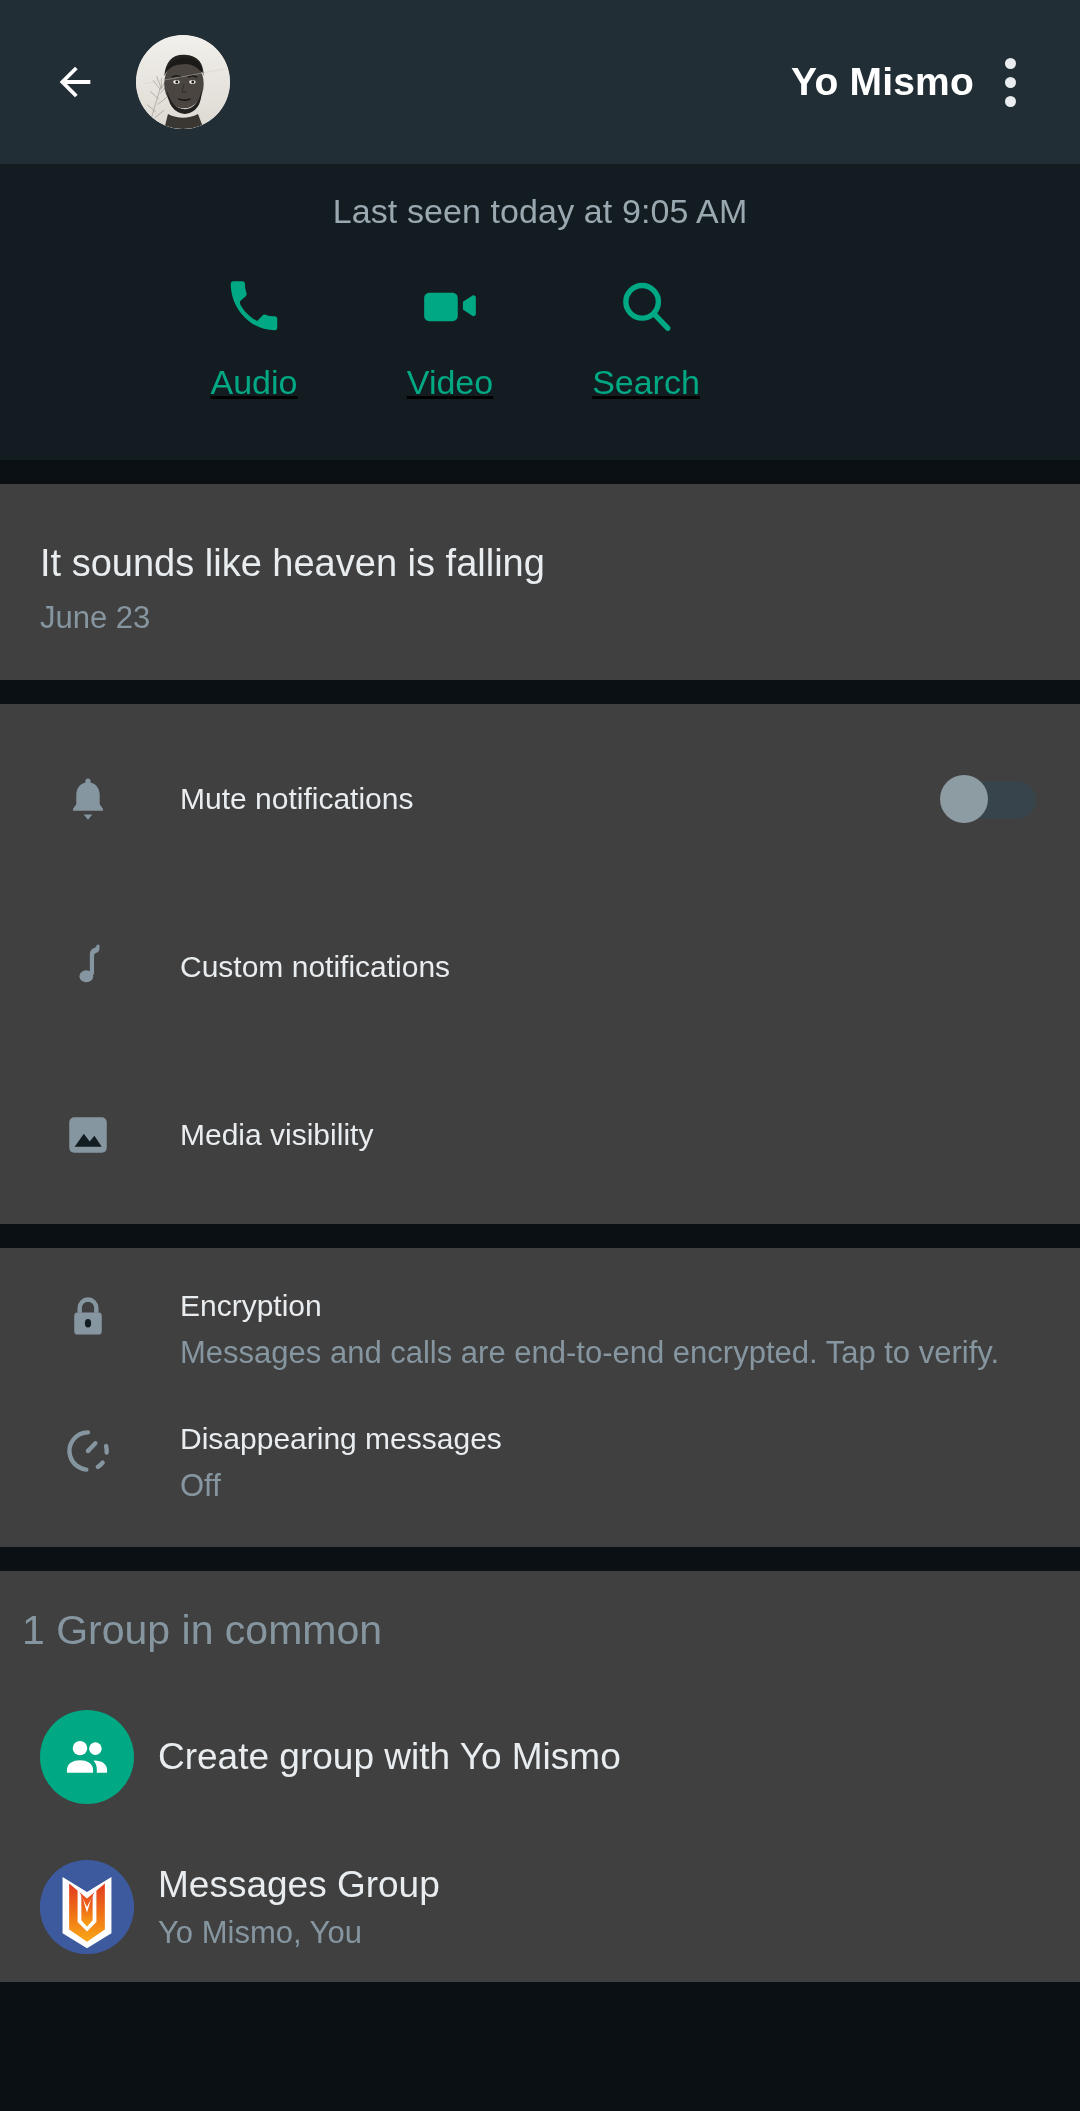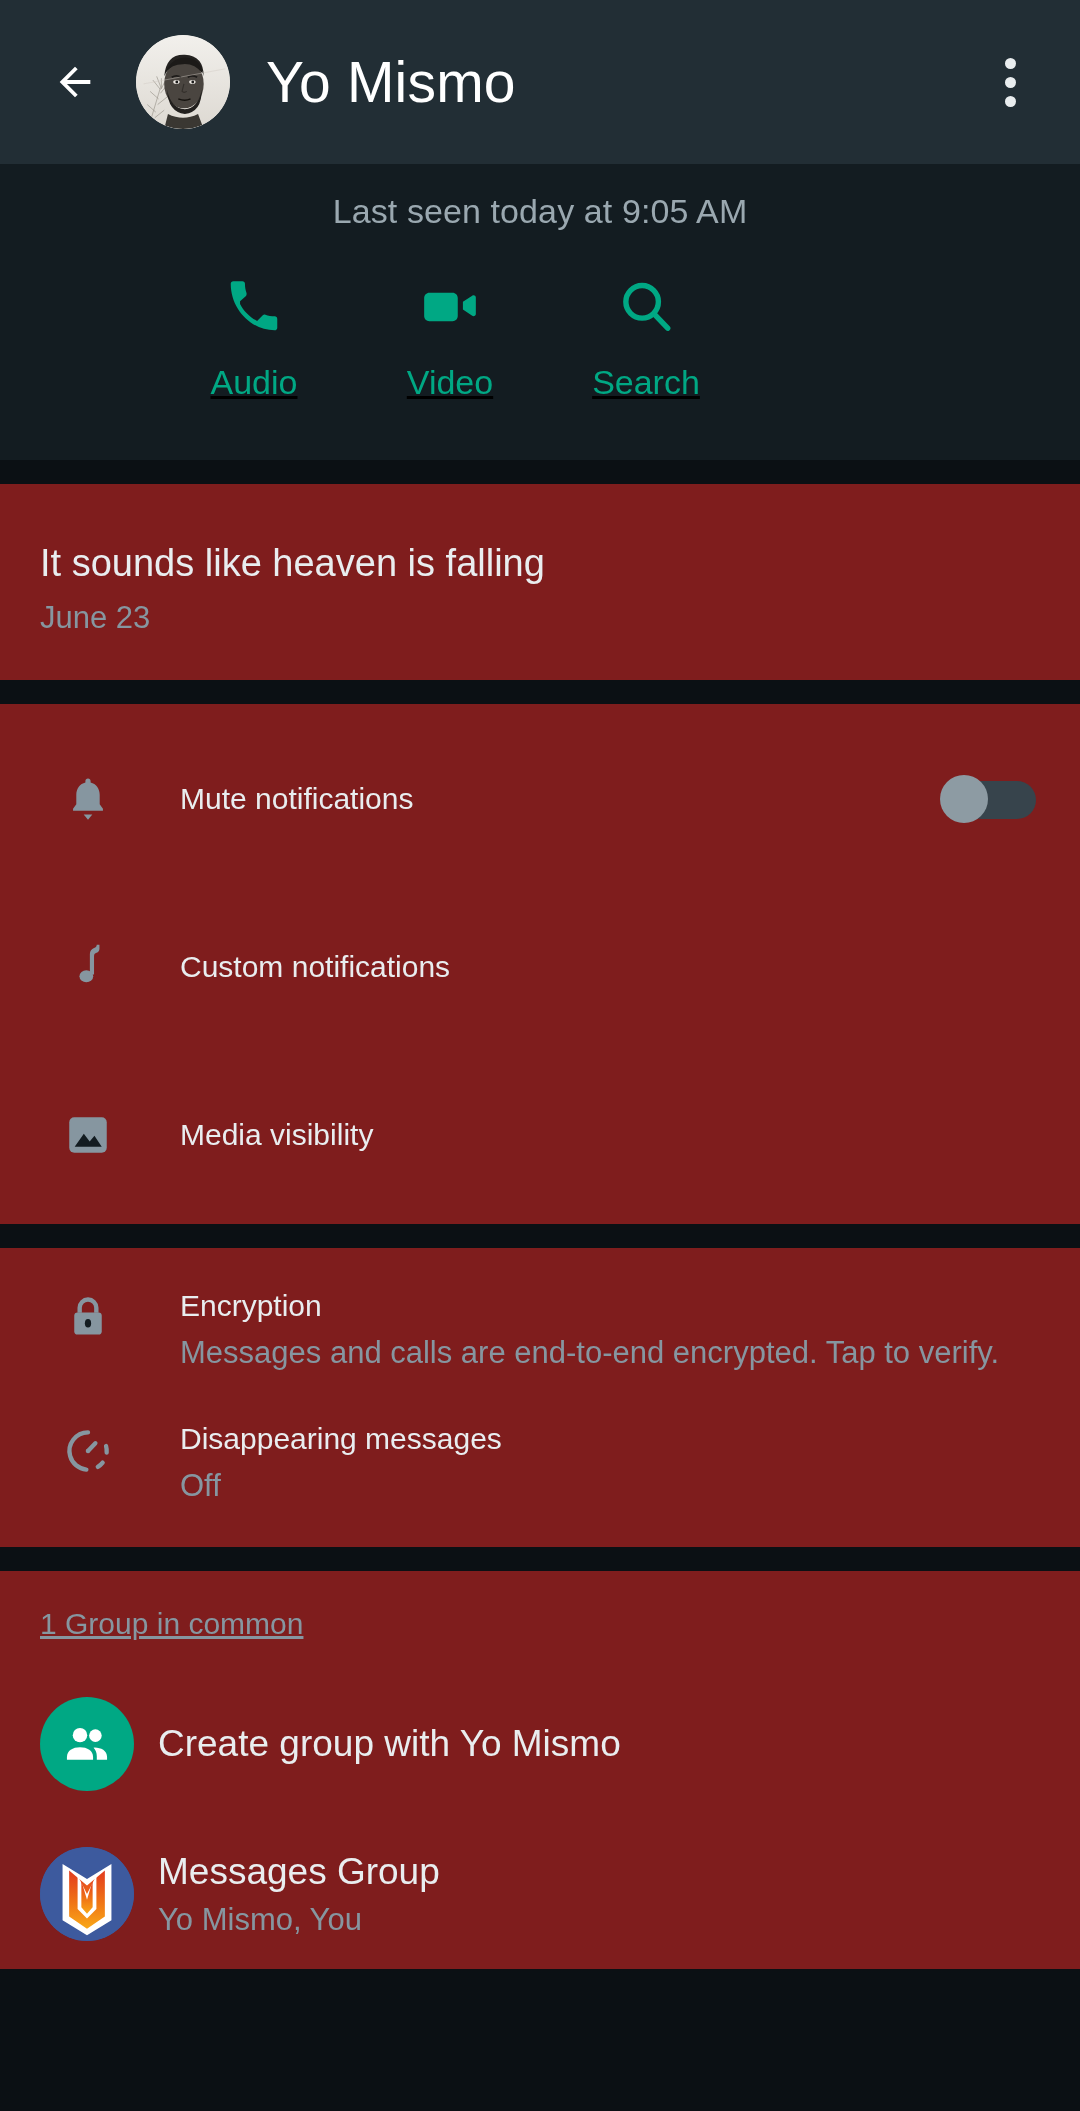--- a/index.html
+++ b/index.html
@@ -17,22 +17,22 @@
     display:flex; align-items:center; padding:0 34px 0 38px;
   }
   .back-btn { width:74px; height:74px; display:flex; align-items:center; justify-content:center; flex:0 0 auto; }
   .back-btn svg { width:46px; height:46px; }
   .avatar {
     width:94px; height:94px; border-radius:50%; margin-left:24px; flex:0 0 auto;
     overflow:hidden; position:relative; background:#e9e7e2;
   }
   .avatar .face { position:absolute; inset:0; }
   .title {
-    margin-left:36px; color:#ffffff; font-size:57px; font-weight:normal;
-    letter-spacing:.2px; white-space:nowrap; flex:1 1 auto;
+    margin-left:36px; color:#ffffff; font-size:39px; font-weight:bold;
+    letter-spacing:.2px; white-space:nowrap; flex:1 1 auto;text-align:right;
   }
   .menu-btn { width:72px; height:80px; display:flex; flex-direction:column;
     align-items:center; justify-content:center; gap:8px; flex:0 0 auto; }
   .menu-btn i { display:block; width:11px; height:11px; border-radius:50%; background:#e9edef; }
 
   
   .topzone { background:#131c21; padding-top:0; }
   .lastseen {
     text-align:center; color:#9aa8b0; font-size:34px;
     padding:28px 0 0 0; letter-spacing:.1px;
@@ -41,21 +41,21 @@
   .action { flex:0 0 auto; width:196px; text-align:center; }
   .actions { padding-left:156px; }
   .action .ic { height:72px; display:flex; align-items:center; justify-content:center; }
   .action .ic svg { display:block; }
   .action .lb { margin-top:20px; color:#00a884; font-size:34px; }
 
   .gap { background:#0b1014; }
   .gap-a { height:24px; }
 
   
-  .card { background:#7f1d1d; }
+  .card { background:#404040; }
 
   
   .about { padding:56px 40px 44px 40px; }
   .about .text { color:#e9edef; font-size:38px; line-height:1.25; }
   .about .date { color:#8696a0; font-size:31px; margin-top:12px; }
 
   
   .row { display:flex; align-items:flex-start; min-height:106px; padding:0 40px; }
   .row .icon { width:96px; flex:0 0 96px; display:flex; align-items:center; justify-content:center; padding-top:4px; }
   .row .body { flex:1 1 auto; padding-left:44px; }
@@ -81,21 +81,21 @@
     background:#8d9ba3; border-radius:50%;
   }
 
   
   .sec-enc { padding:40px 0 40px 0; }
   .sec-enc .row { min-height:0; }
   .enc-gap { height:48px; }
 
   
   .sec-groups { padding:36px 0 0 0; }
-  .groups-hd { color:#8696a0; font-size:30px; padding:0 40px 0 40px;text-decoration:underline; }
+  .groups-hd { color:#8696a0; font-size:41px; padding:0 40px 0 22px; }
   .grow { display:flex; align-items:center; height:150px; padding:0 40px; }
   .grow .gav { width:94px; height:94px; border-radius:50%; flex:0 0 auto; overflow:hidden; position:relative; }
   .grow .gbody { padding-left:24px; }
   .grow .gname { color:#e9edef; font-size:37px; line-height:1.2; }
   .grow .gsub { color:#8696a0; font-size:31px; margin-top:8px; }
   .gav-green { background:#00a884; display:flex; align-items:center; justify-content:center; }
   .gav-mal { background:#3d5a9e; display:flex; align-items:center; justify-content:center; }
   .groups-top-sp { height:28px; }
   .bottom-strip { height:18px; background:#0b1014; position:absolute; left:0; bottom:0; width:1080px; }
 </style>

